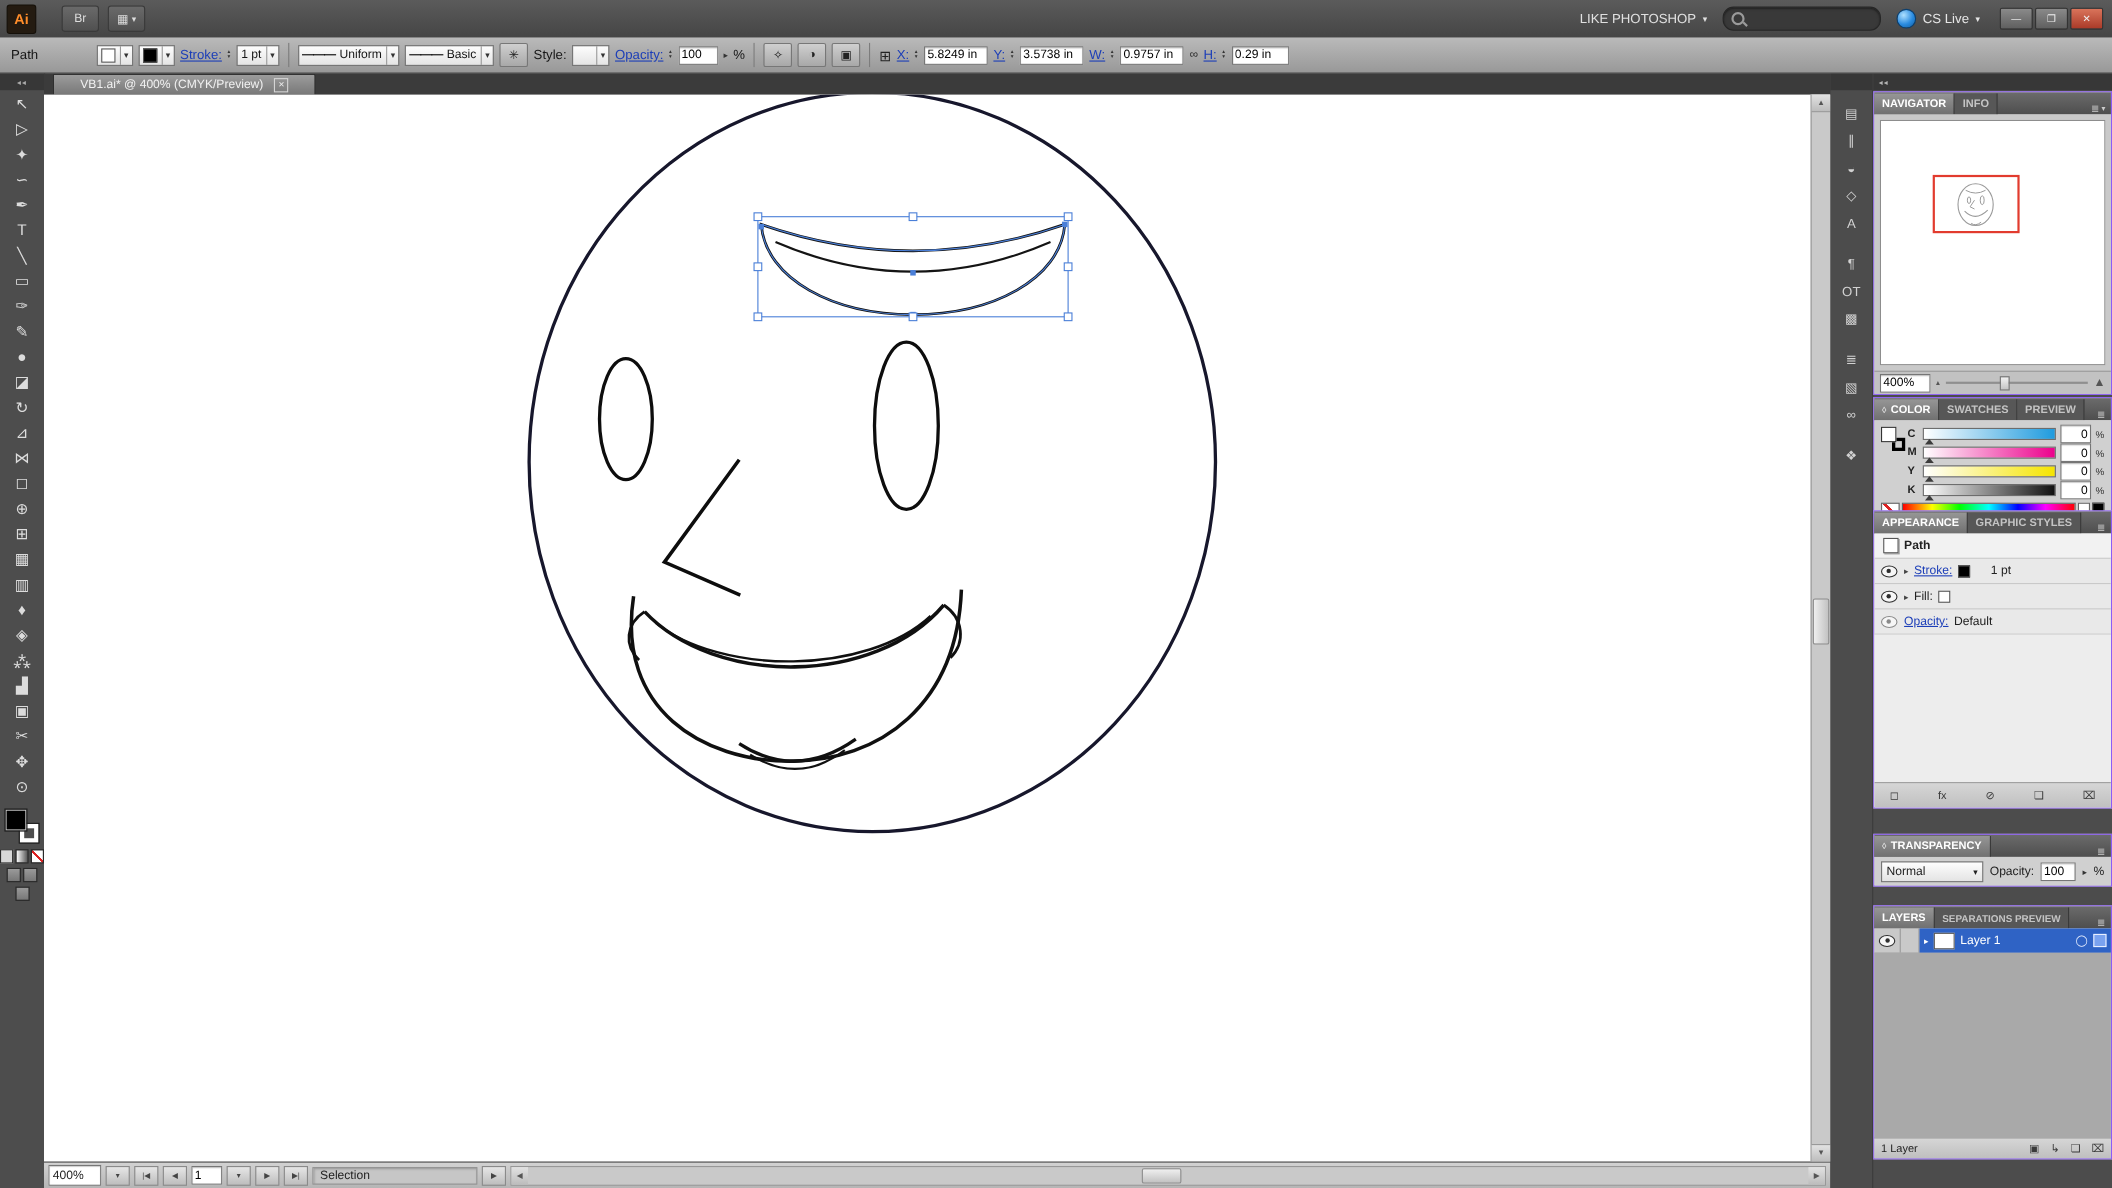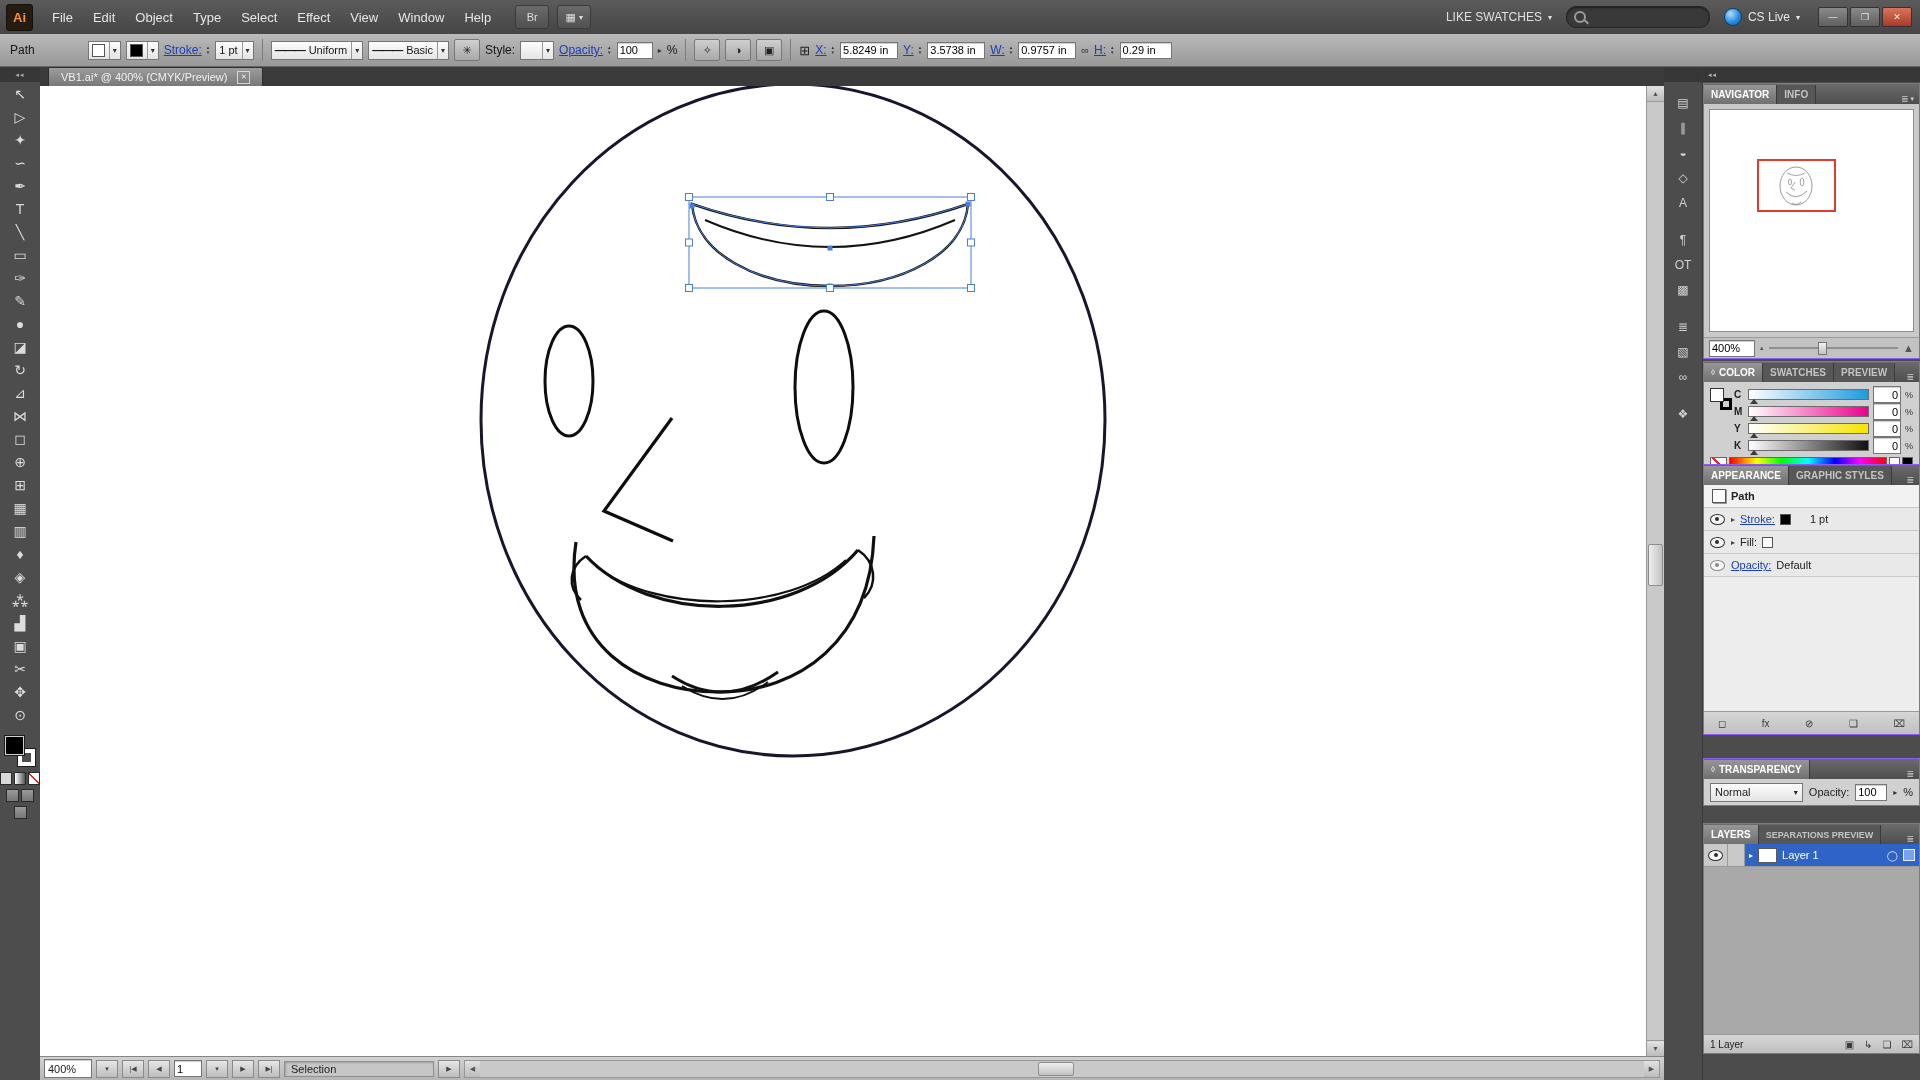--- a/index.html
+++ b/index.html
@@ -49,21 +49,21 @@
   .fs-fill{position:absolute;left:0;top:0;width:17px;height:17px;background:#000;border:1px solid #cfcfcf;outline:1px solid #1d1d1d}
   .mini-row{display:flex;justify-content:center;gap:2px;margin-top:4px}
   .mini-btn{width:11px;height:11px;border:1px solid #2a2a2a;background:linear-gradient(#9a9a9a,#777)}
   .mini-btn.solid{background:#d8d8d8}
   .mini-btn.grad{background:linear-gradient(90deg,#fff,#555)}
   .mini-btn.none{background:linear-gradient(45deg,#fff 44%,#d22 44%,#d22 56%,#fff 56%)}
 
   
   #docarea{position:absolute;left:40px;top:0;right:256px;bottom:0}
   #tabbar{position:absolute;left:0;top:0;right:0;height:19px;background:#3b3b3b;display:flex;align-items:flex-end}
-  .doctab{height:18px;margin-left:8px;background:linear-gradient(#9c9c9c,#787878);border:1px solid #2d2d2d;border-bottom:none;color:#f1f1f1;font-size:11px;display:flex;align-items:center;gap:10px;padding:0 12px;border-radius:2px 2px 0 0}
+  .doctab{height:18px;margin-left:8px;background:linear-gradient(#9c9c9c,#787878);border:1px solid #2d2d2d;border-bottom:none;color:#f1f1f1;font-size:11px;display:flex;align-items:center;gap:10px;padding:0 24px;border-radius:2px 2px 0 0}
   .tab-close{width:11px;height:11px;border:1px solid #d5d5d5;color:#eee;font-size:7px;display:flex;align-items:center;justify-content:center}
 
   #canvas{position:absolute;left:0;top:19px;right:0;bottom:24px;background:#fff;overflow:hidden}
   #artwork{position:absolute;left:0;top:0}
 
   
   #vscroll{position:absolute;right:0;top:19px;bottom:24px;width:17px;background:#c9c9c9;border-left:1px solid #979797}
   .scr-btn{height:15px;display:flex;align-items:center;justify-content:center;font-size:7px;color:#555;background:linear-gradient(#e2e2e2,#bcbcbc);border-bottom:1px solid #999}
   .scr-btn.bottom{position:absolute;bottom:0;left:0;right:0;border-top:1px solid #999;border-bottom:none}
   #vthumb{position:absolute;left:1px;right:1px;top:458px;height:40px;background:linear-gradient(90deg,#efefef,#c2c2c2);border:1px solid #8d8d8d;border-radius:2px}
@@ -163,43 +163,32 @@
   .ly-footer .spacer{flex:1}
   .ly-footer .ficon{font-size:10px;color:#3a3a3a}
 </style>
 </head>
 <body>
 
 <div id="app">
 
   <div id="menubar">
     <div class="ai-logo">Ai</div>
-    <div style="display:flex;height:100%">
-        <div class="menu-item">File</div>
-        <div class="menu-item">Edit</div>
-        <div class="menu-item">Object</div>
-        <div class="menu-item">Type</div>
-        <div class="menu-item">Select</div>
-        <div class="menu-item">Effect</div>
-        <div class="menu-item">View</div>
-        <div class="menu-item">Window</div>
-        <div class="menu-item">Help</div>
-      </div>
     <div class="mb-left-extra">
       <div class="mb-icon-btn">
           <span>Br</span>
         </div>
       <div class="mb-icon-btn">
         <span>▦</span>
         <span style="font-size:8px">▾</span>
       </div>
     </div>
     <div class="mb-right">
       <div class="workspace-switcher">
-        <span>LIKE SWATCHES</span>
+        <span>LIKE PHOTOSHOP</span>
         <span style="font-size:8px">▾</span>
       </div>
       <div class="searchbox">
         <span class="mag"></span>
       </div>
       <div class="cslive">
         <span class="cs-dot"></span>
         <span>CS Live</span>
         <span style="font-size:8px">▾</span>
       </div>

